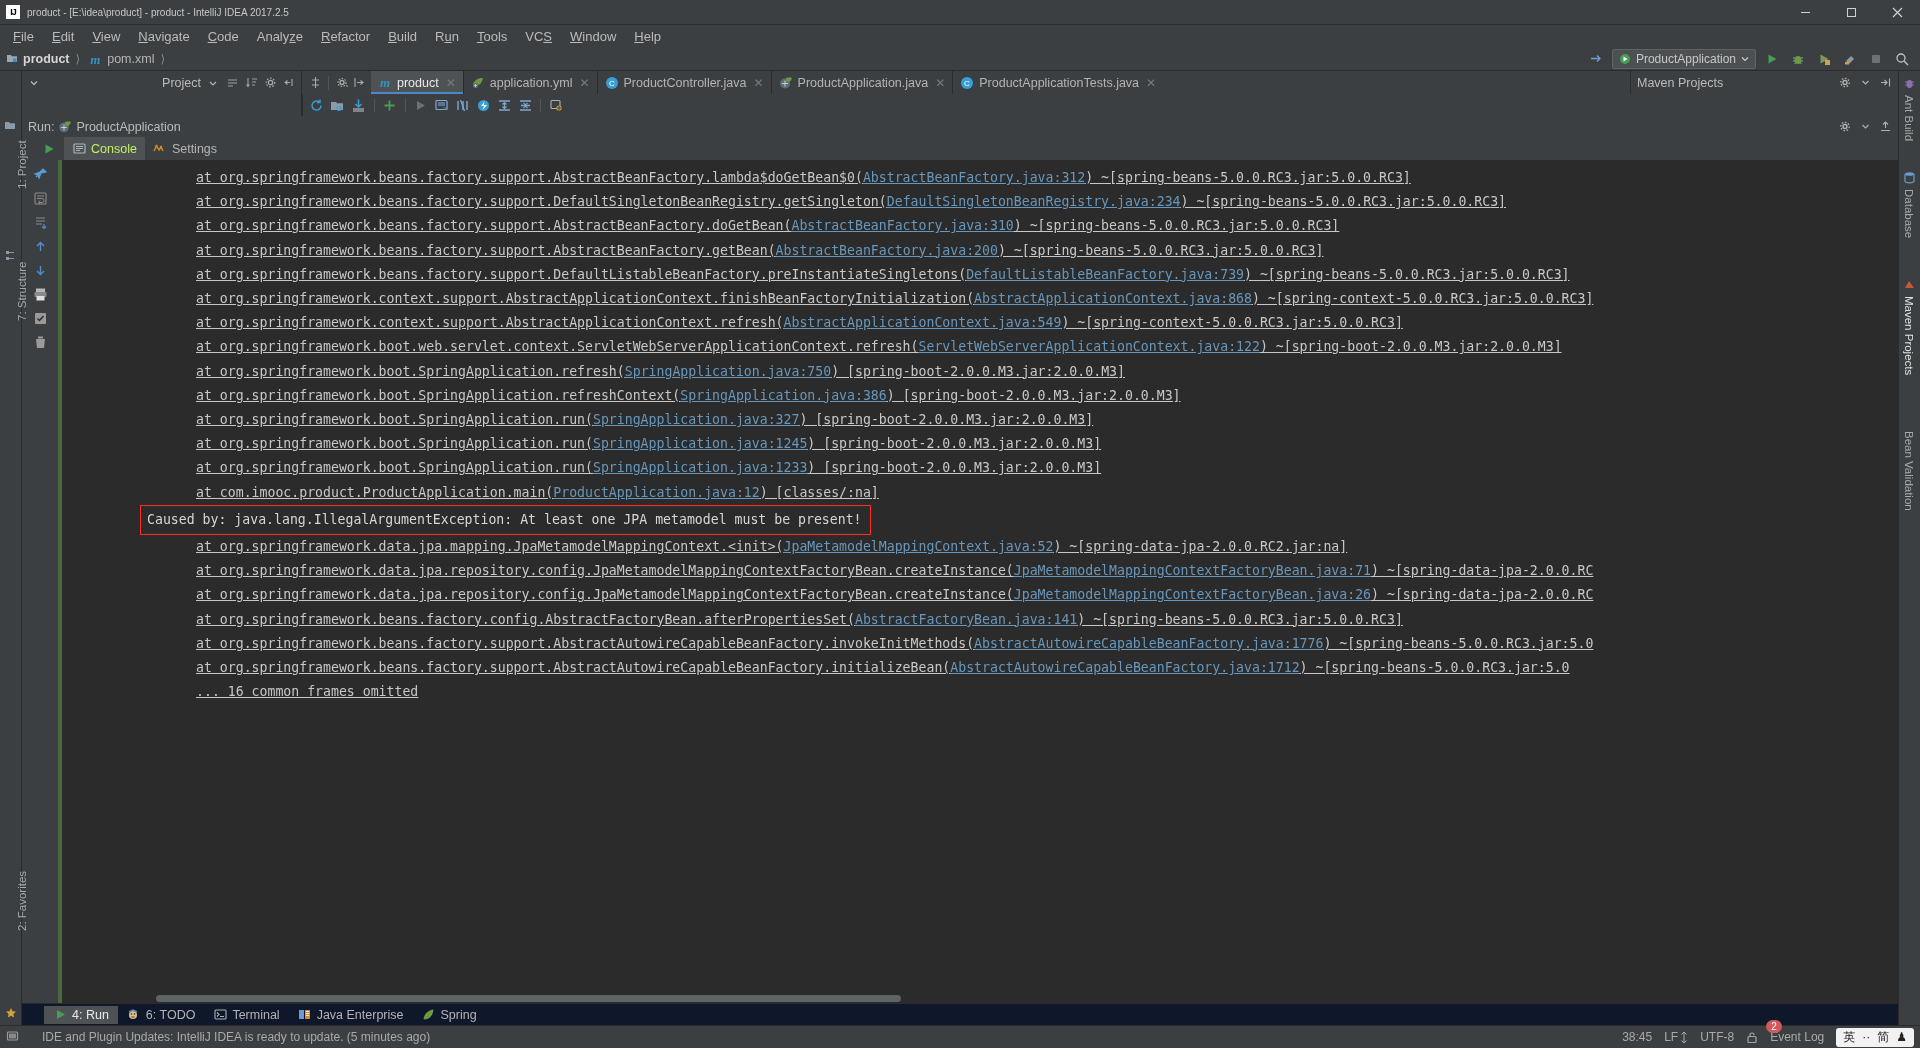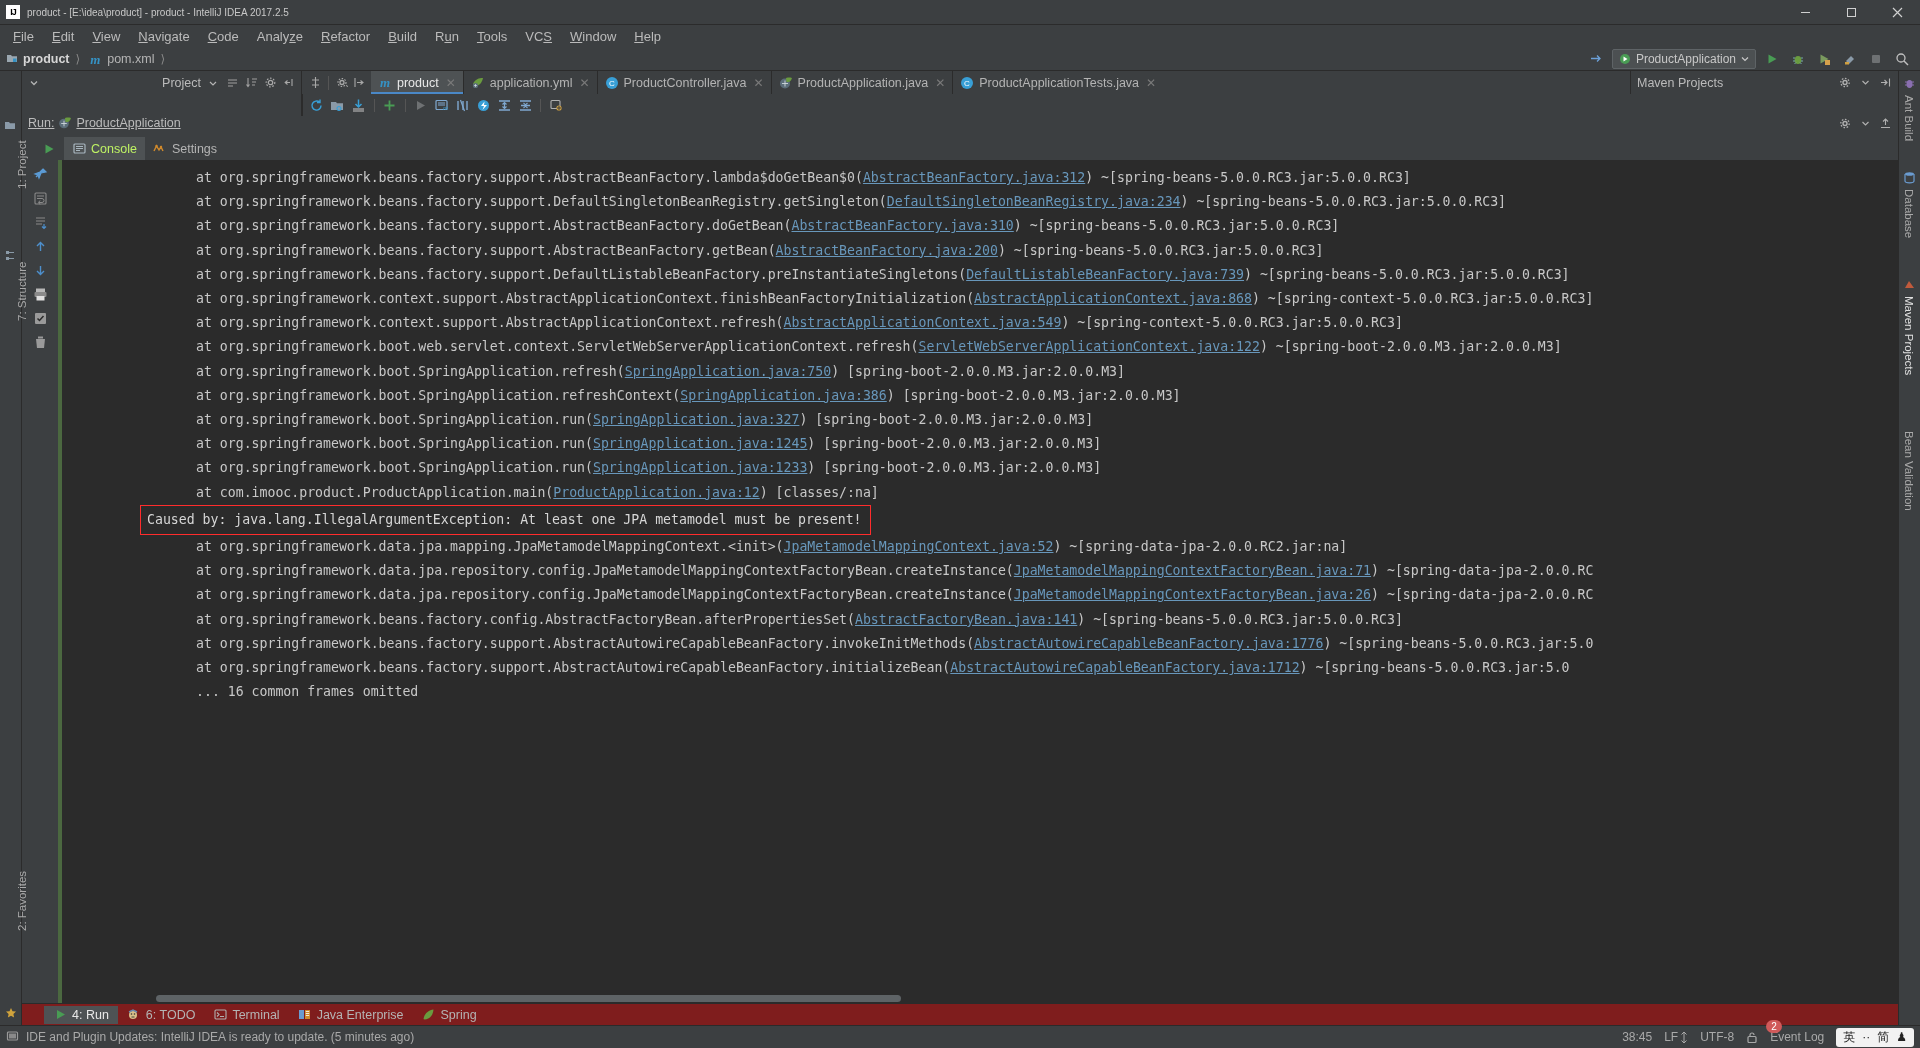--- a/index.html
+++ b/index.html
@@ -105,40 +105,40 @@
   .maven-tools {
     width:268px; flex:none; background:#3c3f41; border-left:1px solid #2b2b2b;
     display:flex; align-items:center; gap:3px; padding:0 5px;
   }
   .mv-ic { width:18px; height:18px; display:flex; align-items:center; justify-content:center; }
   .mv-sep { width:1px; height:13px; background:#555; margin:0 3px; }
 
   
   .runwin { flex:1; display:flex; flex-direction:column; min-height:0; background:#3c3f41; }
   .run-head {
-    height:21px; display:flex; align-items:flex-start; gap:6px; padding:0 6px;
-    font-size:12.5px; color:#bbbbbb; flex:none;text-decoration:underline;
+    height:21px; display:flex; align-items:center; gap:6px; padding:0 6px;
+    font-size:12.5px; color:#bbbbbb; flex:none;
   }
   .run-head .rt { color:#bbb; }
   .run-head .rname { color:#bbb; }
   .run-head-right { margin-left:auto; display:flex; align-items:center; gap:6px; }
 
   .run-tabs { height:23px; display:flex; align-items:stretch; flex:none; padding-left:20px; gap:0; }
   .rtab { display:flex; align-items:center; gap:5px; padding:0 8px; font-size:12.5px; color:#b4b4b4; }
   .rtab.active { background:#4e5254; color:#bef264; }
 
   .run-body { flex:1; display:flex; min-height:0; }
   .run-gutter { width:36px; flex:none; background:#3c3f41; display:flex; flex-direction:column;
                 align-items:center; padding-top:4px; gap:4px; }
   .g-ic { width:20px; height:20px; display:flex; align-items:center; justify-content:center; }
 
   .console {
     flex:1; min-width:0; background:#2b2b2b; position:relative; overflow:hidden;
     font-family:"DejaVu Sans Mono", monospace; font-size:13.2px; line-height:24.2px;
-    color:#c8c8c8; padding:6px 0 0 0;
+    color:#c8c8c8; padding:6px 0 0 0;text-decoration:underline;
   }
   .cline { white-space:pre; padding-left:100px; }
   .cline.ind { padding-left:138px; }
   .cline a.lnk { color:#6897bb; text-decoration:underline; }
   .err-box {
     margin-left:82px; margin-right:0; display:inline-block; padding:2px 8px 2px 6px;
     border:1px solid #ff2c2c; color:#d6d6d6; white-space:pre;
   }
   .cline.redline { padding-left:0; }
   .blankline { height:24.2px; }
@@ -147,32 +147,32 @@
     position:absolute; left:0; bottom:0; height:9px; width:100%;
   }
   .console-scroll-h .thumb {
     position:absolute; left:98px; width:745px; top:1px; height:7px;
     background:#5e6366; border-radius:4px;
   }
   .leftmark { position:absolute; left:0; top:0; bottom:0; width:4px; background:#4b6840; }
 
   
   .bottomstrip {
-    height:22px; background:#7f1d1d; display:flex; align-items:center; flex:none;
+    height:22px; background:#0f172a; display:flex; align-items:center; flex:none;
     border-top:1px solid #2b2b2b; padding-left:22px;
   }
   .bstab { display:flex; align-items:center; gap:5px; padding:2px 9px; font-size:12.5px; color:#b4b4b4; }
   .bstab.active { background:#4e5254; color:#e8e8e8; }
 
   
   .statusbar {
     height:23px; background:#3c3f41; display:flex; align-items:center; flex:none;
     font-size:12px; color:#a9a9a9; border-top:1px solid #2b2b2b; padding:0 6px;
   }
-  .sb-left { display:flex; align-items:center; gap:6px; }
+  .sb-left { display:flex; align-items:center; gap:22px; }
   .sb-right { margin-left:auto; display:flex; align-items:center; gap:12px; }
   .sb-right .cell { color:#a9a9a9; }
   .ime {
     background:#f2f2f2; color:#222; border-radius:3px; padding:1px 7px;
     display:flex; align-items:center; gap:7px; font-size:12px;
   }
   .badge-red {
     background:#d05a5a; color:#fff; border-radius:8px; font-size:10px;
     padding:0 5px; line-height:13px; height:13px; display:inline-flex; align-items:center;
   }

